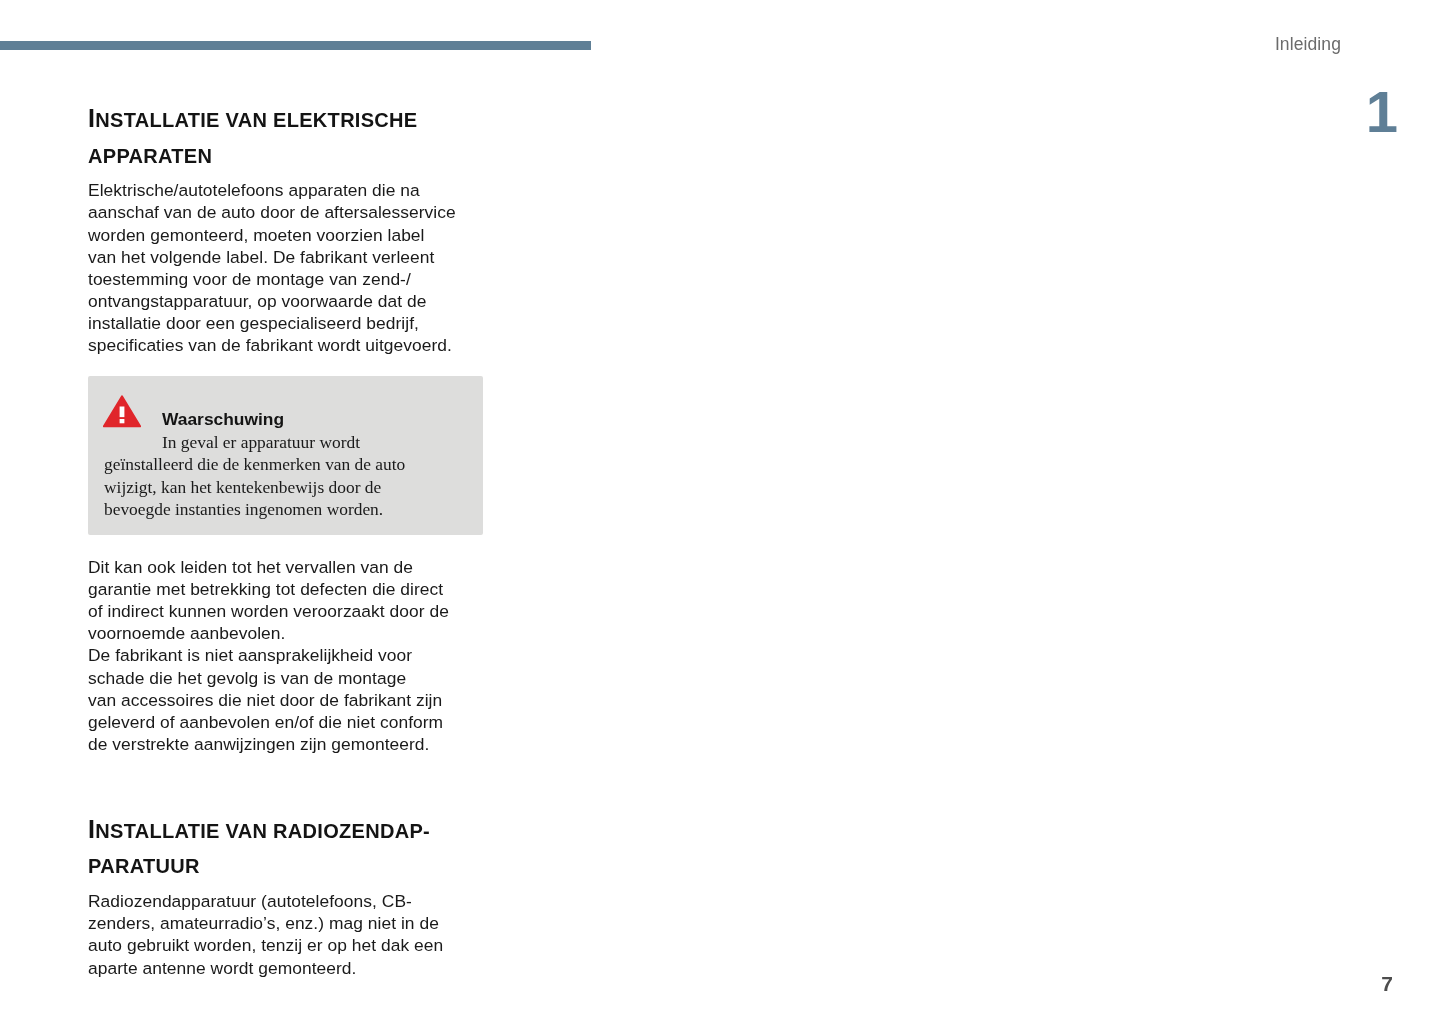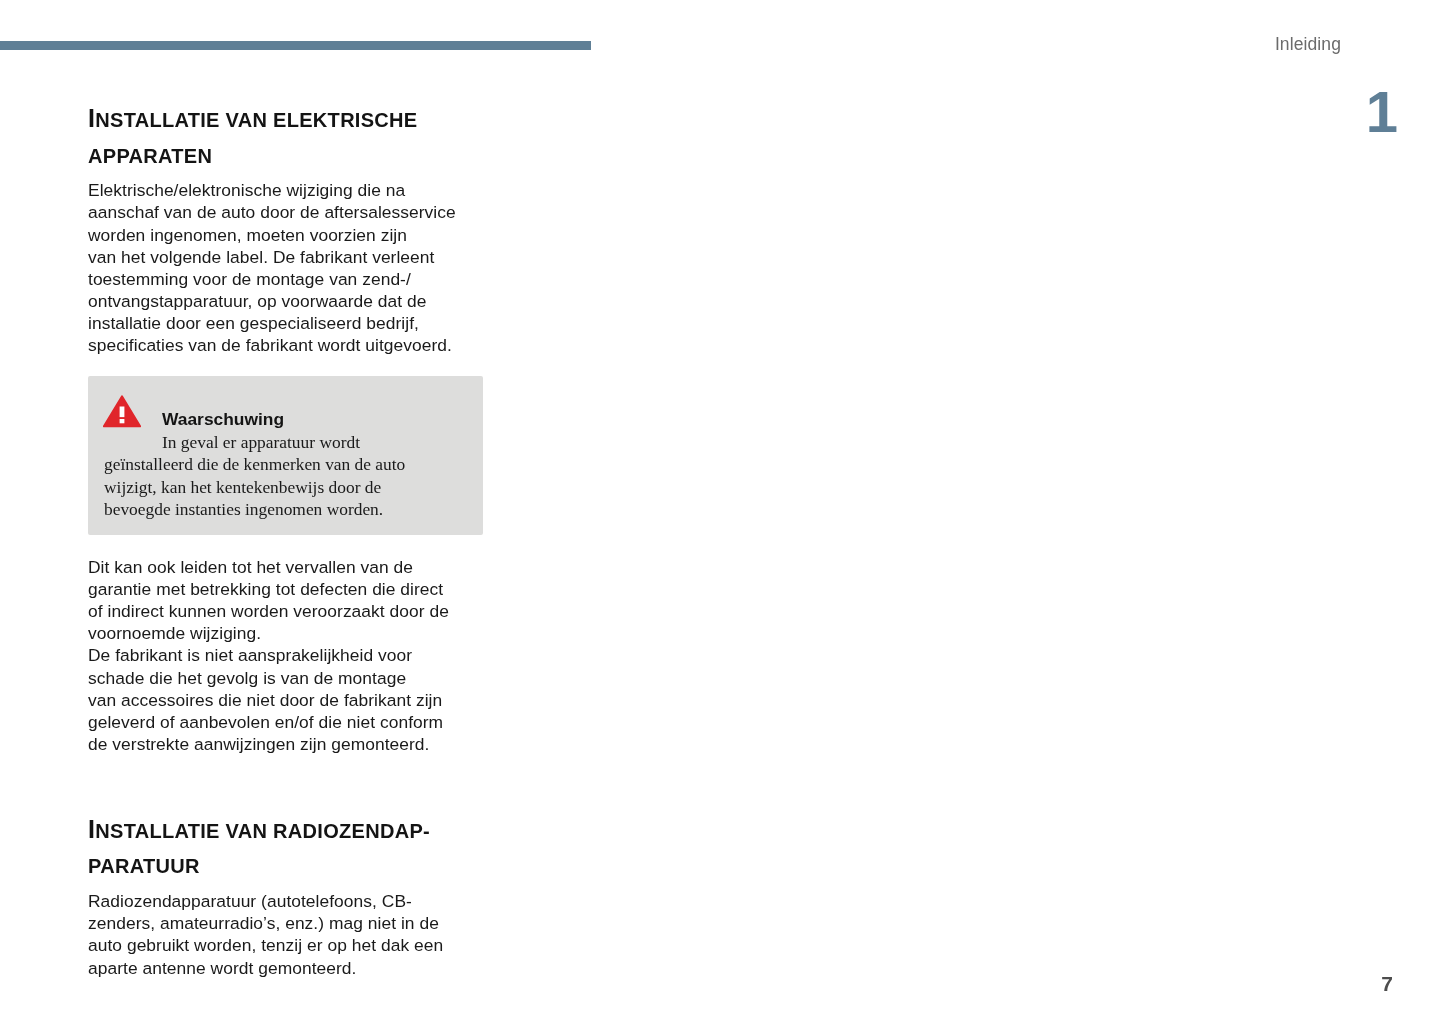--- a/index.html
+++ b/index.html
@@ -157,23 +157,23 @@
   <div class="chapter-number">1</div>
 
   <div class="column">
 
     <h1 class="section-heading heading-1">
       <span class="sc-first">I</span><span class="sc-rest">NSTALLATIE VAN ELEKTRISCHE</span><br>
       <span class="sc-rest">APPARATEN</span>
     </h1>
 
     <p class="body-text">
-      <span class="ln">Elektrische/elektronische wijziging die na</span>
+      <span class="ln">Elektrische/autotelefoons apparaten die na</span>
       <span class="ln">aanschaf van de auto door de aftersalesservice</span>
-      <span class="ln">worden ingenomen, moeten voorzien zijn</span>
+      <span class="ln">worden gemonteerd, moeten voorzien label</span>
       <span class="ln">van het volgende label. De fabrikant verleent</span>
       <span class="ln">toestemming voor de montage van zend-/</span>
       <span class="ln">ontvangstapparatuur, op voorwaarde dat de</span>
       <span class="ln">installatie door een gespecialiseerd bedrijf,</span>
       <span class="ln">specificaties van de fabrikant wordt uitgevoerd.</span>
     </p>
 
     <div class="callout">
       <span class="callout-icon">
         <svg width="38" height="33" viewBox="0 0 38 33" xmlns="http://www.w3.org/2000/svg">
@@ -188,21 +188,21 @@
         <span class="ln">geïnstalleerd die de kenmerken van de auto</span>
         <span class="ln">wijzigt, kan het kentekenbewijs door de</span>
         <span class="ln">bevoegde instanties ingenomen worden.</span>
       </p>
     </div>
 
     <p class="body-text">
       <span class="ln">Dit kan ook leiden tot het vervallen van de</span>
       <span class="ln">garantie met betrekking tot defecten die direct</span>
       <span class="ln">of indirect kunnen worden veroorzaakt door de</span>
-      <span class="ln">voornoemde wijziging.</span>
+      <span class="ln">voornoemde aanbevolen.</span>
       <span class="ln">De fabrikant is niet aansprakelijkheid voor</span>
       <span class="ln">schade die het gevolg is van de montage</span>
       <span class="ln">van accessoires die niet door de fabrikant zijn</span>
       <span class="ln">geleverd of aanbevolen en/of die niet conform</span>
       <span class="ln">de verstrekte aanwijzingen zijn gemonteerd.</span>
     </p>
 
     <h1 class="section-heading heading-2">
       <span class="sc-first">I</span><span class="sc-rest">NSTALLATIE VAN RADIOZENDAP-</span><br>
       <span class="sc-rest">PARATUUR</span>

